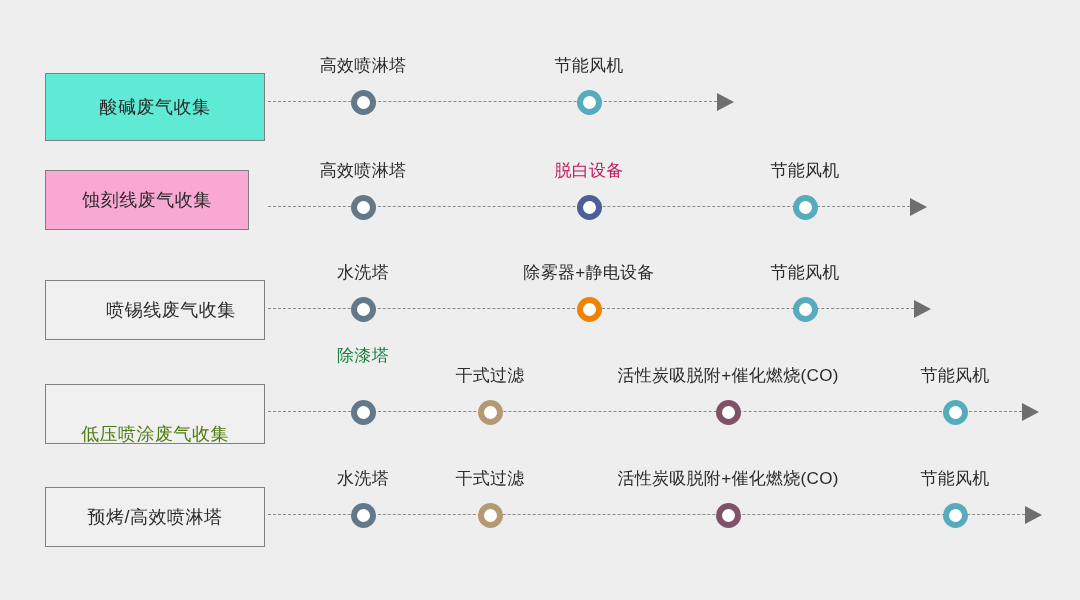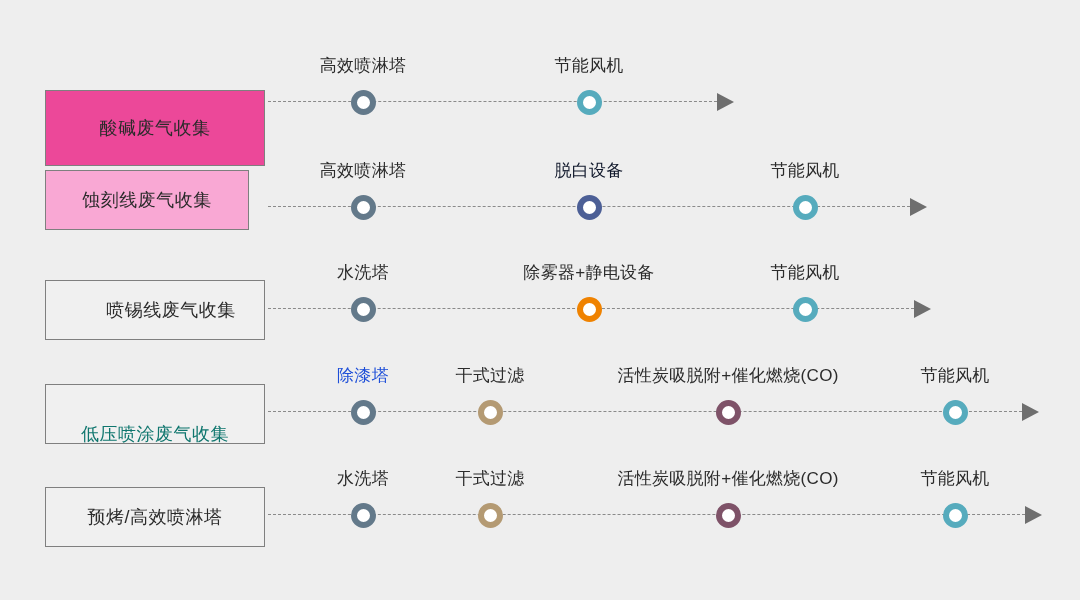--- a/index.html
+++ b/index.html
@@ -78,21 +78,21 @@
     color: #2b2b2b;
     white-space: nowrap;
     transform: translateX(-50%);
     letter-spacing: 0.3px;
   }
 </style>
 </head>
 <body>
 
 <div id="diagram" style="background: rgb(238, 238, 238);">
-    <div class="src-box" style="left: 45px; top: 73px; width: 220px; height: 76px; border-color: rgb(127, 127, 127); background: #ec4899; margin-top: 17px;">
+    <div class="src-box" style="left: 45px; top: 73px; width: 220px; height: 68px; border-color: rgb(127, 127, 127); background: #5eead4;">
       <span class="src-box-label" style="color: rgb(43, 43, 43);">酸碱废气收集</span>
     </div>
     <div class="flow-row" style="left: 0px; top: 102px;">
       <div class="flow-line" style="left: 268px; width: 449px; border-top-color: rgb(138, 138, 138);"></div>
       <div class="arrow-head" style="left: 717px; border-left-color: rgb(110, 110, 110);"></div>
       <div class="node" style="left: 363px; border-color: rgb(99, 121, 138);"></div>
       <div class="node" style="left: 589px; border-color: rgb(86, 171, 189);"></div>
     </div>
     <div class="node-label" style="left: 363px; top: 54px; color: rgb(43, 43, 43);">高效喷淋塔</div>
     <div class="node-label" style="left: 589px; top: 54px; color: rgb(43, 43, 43);">节能风机</div>
@@ -100,47 +100,47 @@
       <span class="src-box-label" style="color: rgb(43, 43, 43);">蚀刻线废气收集</span>
     </div>
     <div class="flow-row" style="left: 0px; top: 207px;">
       <div class="flow-line" style="left: 268px; width: 642px; border-top-color: rgb(138, 138, 138);"></div>
       <div class="arrow-head" style="left: 910px; border-left-color: rgb(110, 110, 110);"></div>
       <div class="node" style="left: 363px; border-color: rgb(99, 121, 138);"></div>
       <div class="node" style="left: 589px; border-color: rgb(76, 95, 150);"></div>
       <div class="node" style="left: 805px; border-color: rgb(86, 171, 189);"></div>
     </div>
     <div class="node-label" style="left: 363px; top: 159px; color: rgb(43, 43, 43);">高效喷淋塔</div>
-    <div class="node-label" style="left: 589px; top: 159px; color: #0f172a;">脱白设备</div>
+    <div class="node-label" style="left: 589px; top: 159px; color: #be185d;">脱白设备</div>
     <div class="node-label" style="left: 805px; top: 159px; color: rgb(43, 43, 43);">节能风机</div>
     <div class="src-box" style="left: 45px; top: 280px; width: 220px; height: 60px; border-color: rgb(127, 127, 127); background: rgb(240, 240, 240); padding-left: 32px;">
       <span class="src-box-label" style="color: rgb(43, 43, 43);">喷锡线废气收集</span>
     </div>
     <div class="flow-row" style="left: 0px; top: 309px;">
       <div class="flow-line" style="left: 268px; width: 646px; border-top-color: rgb(138, 138, 138);"></div>
       <div class="arrow-head" style="left: 914px; border-left-color: rgb(110, 110, 110);"></div>
       <div class="node" style="left: 363px; border-color: rgb(99, 121, 138);"></div>
       <div class="node" style="left: 589px; border-color: rgb(239, 130, 0);"></div>
       <div class="node" style="left: 805px; border-color: rgb(86, 171, 189);"></div>
     </div>
     <div class="node-label" style="left: 363px; top: 261px; color: rgb(43, 43, 43);">水洗塔</div>
     <div class="node-label" style="left: 589px; top: 261px; color: rgb(43, 43, 43);">除雾器+静电设备</div>
     <div class="node-label" style="left: 805px; top: 261px; color: rgb(43, 43, 43);">节能风机</div>
     <div class="src-box" style="left: 45px; top: 384px; width: 220px; height: 60px; border-color: rgb(127, 127, 127); background: rgb(240, 240, 240);">
-      <span class="src-box-label" style="color: #0f766e; margin-top: 40px;">低压喷涂废气收集</span>
+      <span class="src-box-label" style="color: #4d7c0f; margin-top: 40px;">低压喷涂废气收集</span>
     </div>
     <div class="flow-row" style="left: 0px; top: 412px;">
       <div class="flow-line" style="left: 268px; width: 754px; border-top-color: rgb(138, 138, 138);"></div>
       <div class="arrow-head" style="left: 1022px; border-left-color: rgb(110, 110, 110);"></div>
       <div class="node" style="left: 363px; border-color: rgb(99, 121, 138);"></div>
       <div class="node" style="left: 490px; border-color: rgb(180, 154, 115);"></div>
       <div class="node" style="left: 728px; border-color: rgb(126, 82, 104);"></div>
       <div class="node" style="left: 955px; border-color: rgb(86, 171, 189);"></div>
     </div>
-    <div class="node-label" style="left: 363px; top: 364px; color: #1d4ed8;">除漆塔</div>
+    <div class="node-label" style="left: 363px; top: 344px; color: #15803d;">除漆塔</div>
     <div class="node-label" style="left: 490px; top: 364px; color: rgb(43, 43, 43);">干式过滤</div>
     <div class="node-label" style="left: 728px; top: 364px; color: rgb(43, 43, 43);">活性炭吸脱附+催化燃烧(CO)</div>
     <div class="node-label" style="left: 955px; top: 364px; color: rgb(43, 43, 43);">节能风机</div>
     <div class="src-box" style="left: 45px; top: 487px; width: 220px; height: 60px; border-color: rgb(127, 127, 127); background: rgb(240, 240, 240);">
       <span class="src-box-label" style="color: rgb(43, 43, 43);">预烤/高效喷淋塔</span>
     </div>
     <div class="flow-row" style="left: 0px; top: 515px;">
       <div class="flow-line" style="left: 268px; width: 757px; border-top-color: rgb(138, 138, 138);"></div>
       <div class="arrow-head" style="left: 1025px; border-left-color: rgb(110, 110, 110);"></div>
       <div class="node" style="left: 363px; border-color: rgb(99, 121, 138);"></div>

